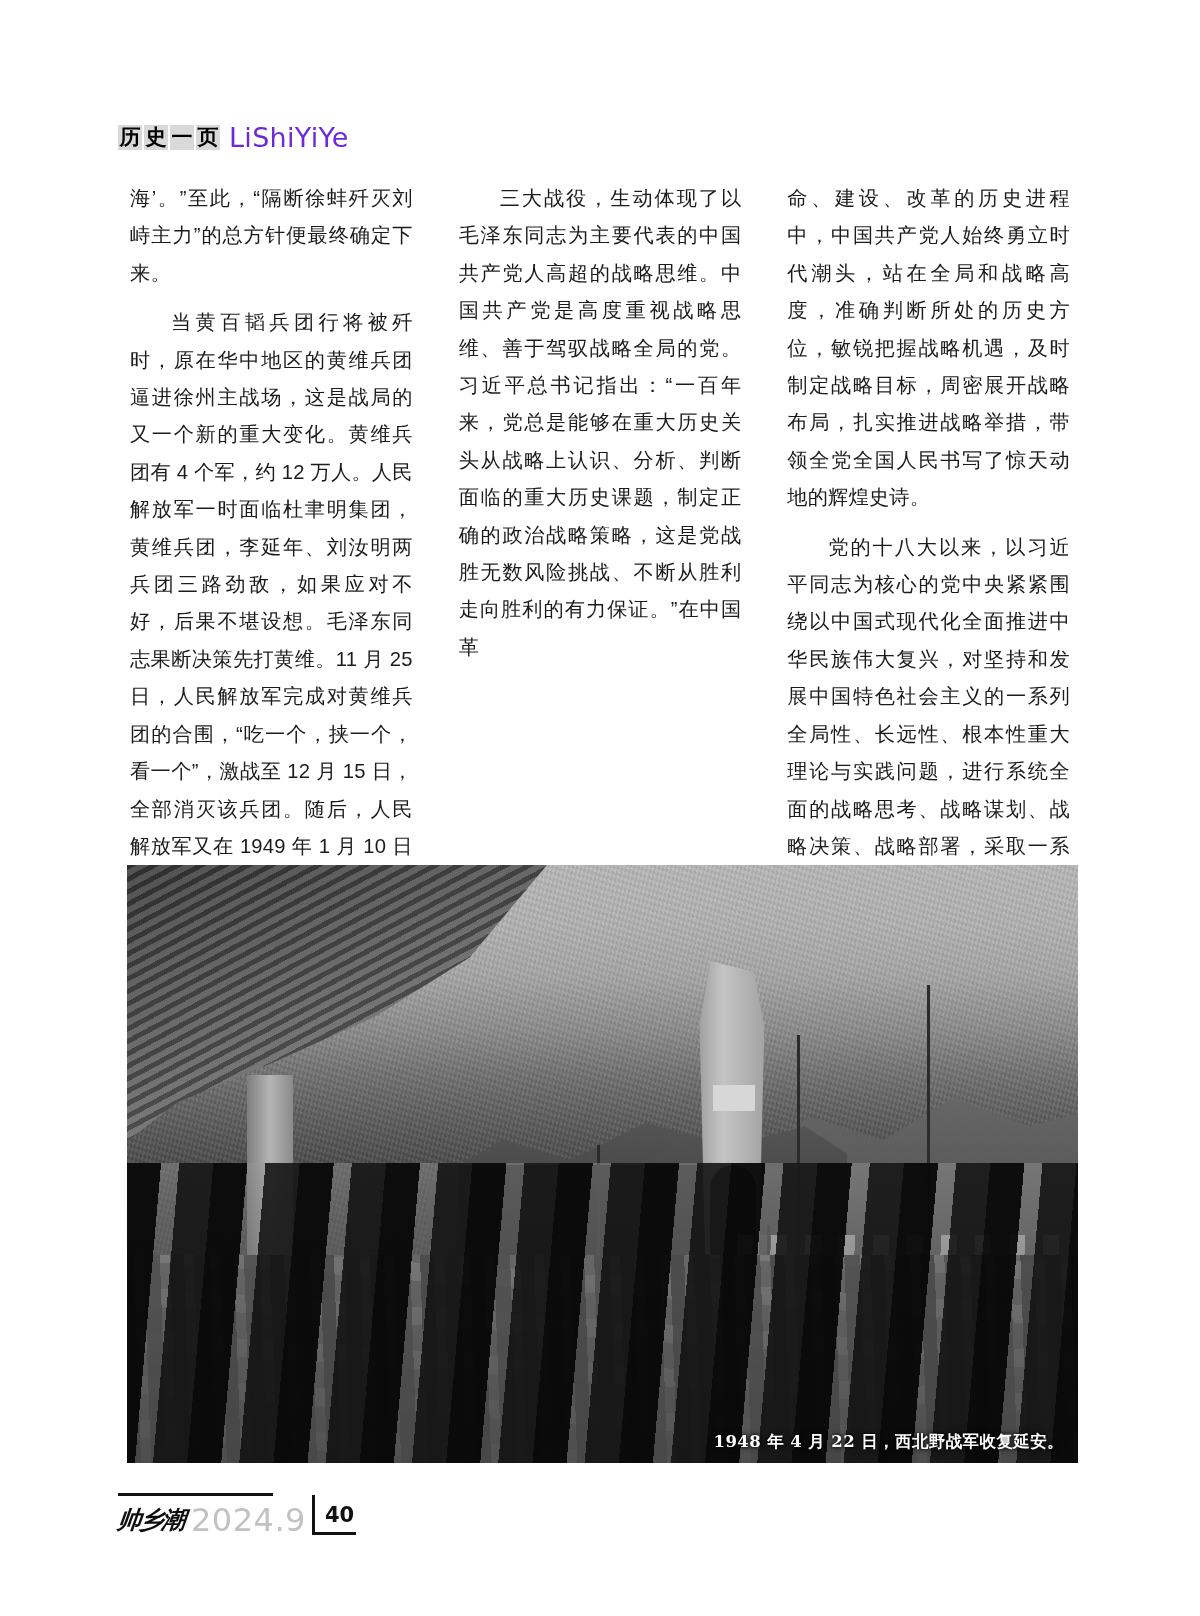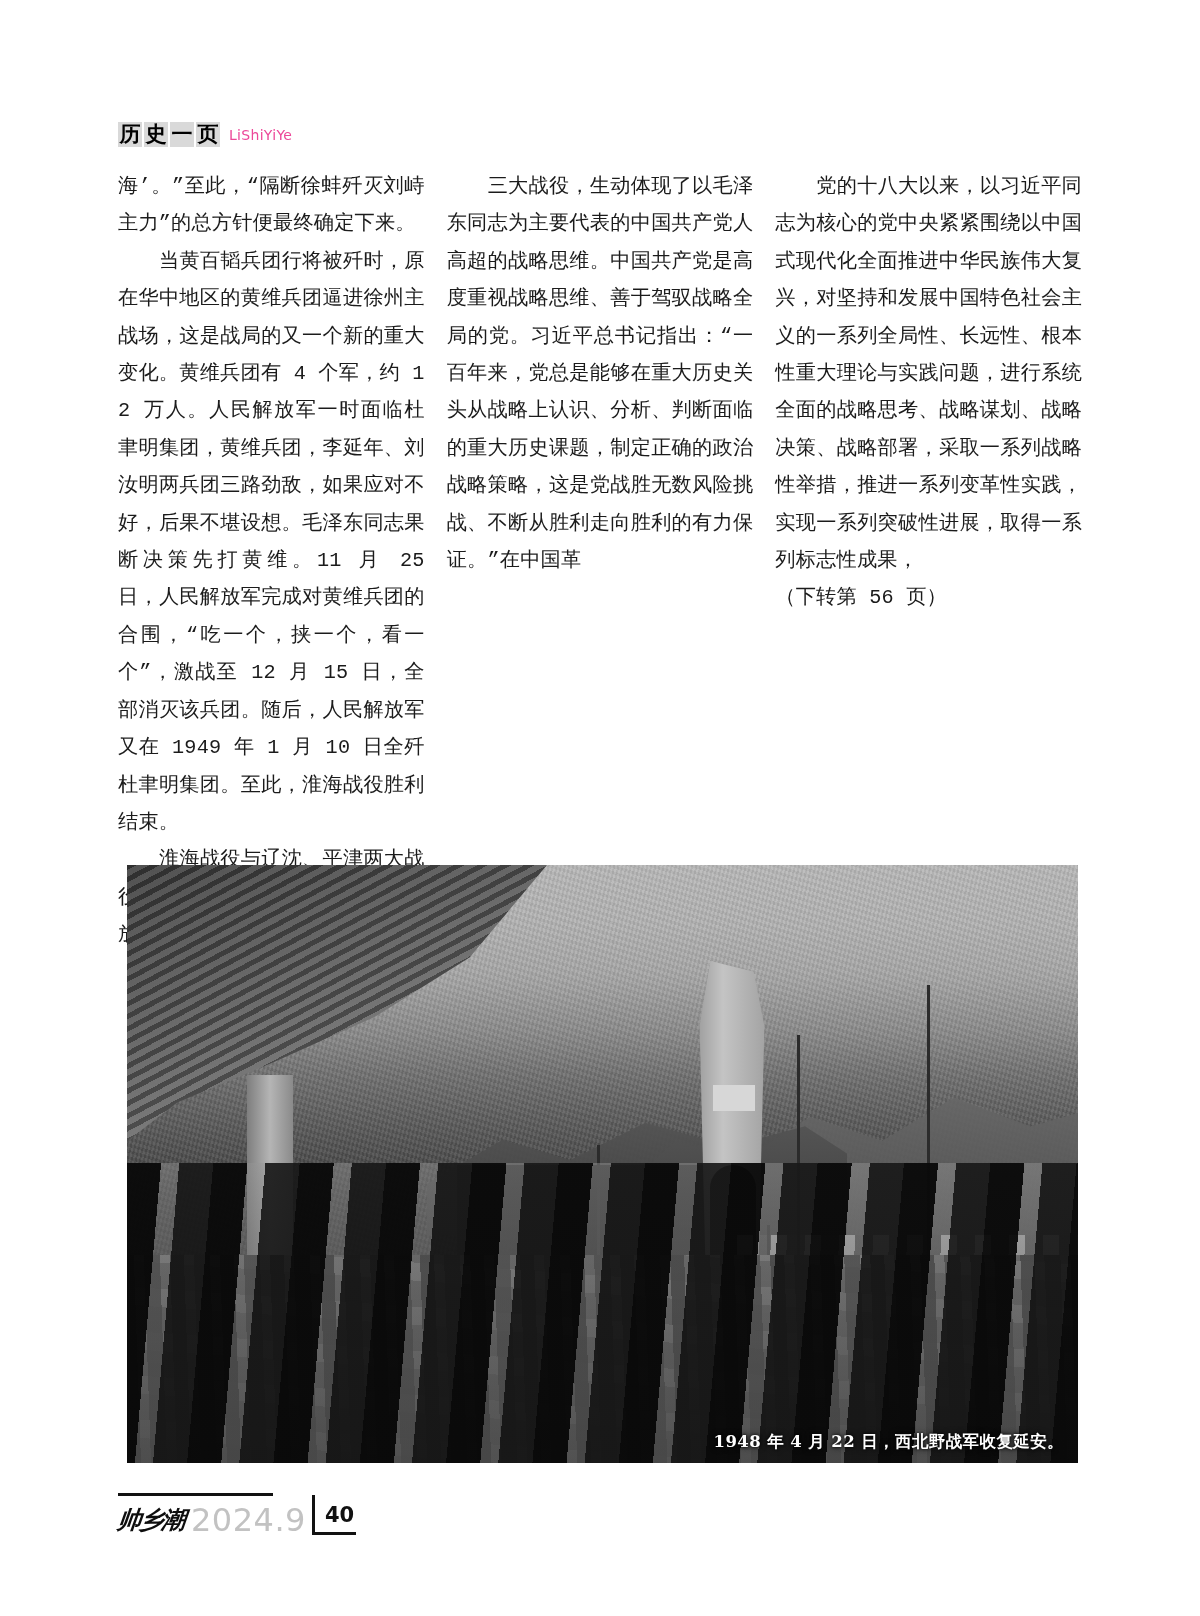--- a/index.html
+++ b/index.html
@@ -38,41 +38,41 @@
     font-family: "DejaVu Sans", "Liberation Sans", sans-serif;
     font-weight: bold;
     font-size: 21px;
     line-height: 25px;
     width: 24px;
     height: 25px;
     text-align: center;
     letter-spacing: 0;
   }
   .runhead-py {
-    color: #ec4899;
+    color: #6d28d9;
     font-family: "DejaVu Sans", "Liberation Sans", sans-serif;
-    font-size: 14px;
+    font-size: 27px;
     letter-spacing: 0.3px;
   }
 
   
   .columns {
     position: absolute;
     left: 118px;
     top: 168px;
     width: 964px;
     display: flex;
     gap: 22px;
   }
   .col {
     width: 307px;
   }
   .col p {
-    margin: 0;
-    font-family: Liberation Mono, monospace;
+    margin: 12px;
+    font-family: Liberation Sans, sans-serif;
     font-size: 20.2px;
     line-height: 37.4px;
     color: #1b1b1b;
     text-align: justify;
     text-justify: inter-character;
     text-align-last: left;
     letter-spacing: 0.2px;
     word-break: break-all;
   }
   .col p.indent {
@@ -273,20 +273,21 @@
       <p>海’。”至此，“隔断徐蚌歼灭刘峙主力”的总方针便最终确定下来。</p>
       <p class="indent">当黄百韬兵团行将被歼时，原在华中地区的黄维兵团逼进徐州主战场，这是战局的又一个新的重大变化。黄维兵团有 4 个军，约 12 万人。人民解放军一时面临杜聿明集团，黄维兵团，李延年、刘汝明两兵团三路劲敌，如果应对不好，后果不堪设想。毛泽东同志果断决策先打黄维。11 月 25 日，人民解放军完成对黄维兵团的合围，“吃一个，挟一个，看一个”，激战至 12 月 15 日，全部消灭该兵团。随后，人民解放军又在 1949 年 1 月 10 日全歼杜聿明集团。至此，淮海战役胜利结束。</p>
       <p class="indent">淮海战役与辽沈、平津两大战役具有显然不同的一点，即人民解放军在这场战役中整体兵力</p>
     </div>
 
     <div class="col">
       <p class="indent">三大战役，生动体现了以毛泽东同志为主要代表的中国共产党人高超的战略思维。中国共产党是高度重视战略思维、善于驾驭战略全局的党。习近平总书记指出：“一百年来，党总是能够在重大历史关头从战略上认识、分析、判断面临的重大历史课题，制定正确的政治战略策略，这是党战胜无数风险挑战、不断从胜利走向胜利的有力保证。”在中国革</p>
     </div>
 
     <div class="col">
+      <p>命、建设、改革的历史进程中，中国共产党人始终勇立时代潮头，站在全局和战略高度，准确判断所处的历史方位，敏锐把握战略机遇，及时制定战略目标，周密展开战略布局，扎实推进战略举措，带领全党全国人民书写了惊天动地的辉煌史诗。</p>
       <p class="indent">党的十八大以来，以习近平同志为核心的党中央紧紧围绕以中国式现代化全面推进中华民族伟大复兴，对坚持和发展中国特色社会主义的一系列全局性、长远性、根本性重大理论与实践问题，进行系统全面的战略思考、战略谋划、战略决策、战略部署，采取一系列战略性举措，推进一系列变革性实践，实现一系列突破性进展，取得一系列标志性成果，</p>
       <p class="rightline">（下转第 56 页）</p>
     </div>
 
   </div>
 
   <div class="figure">
     <div class="photo">
       <div class="ph-cliff-l"></div>
       <div class="ph-ridge-r"></div>

